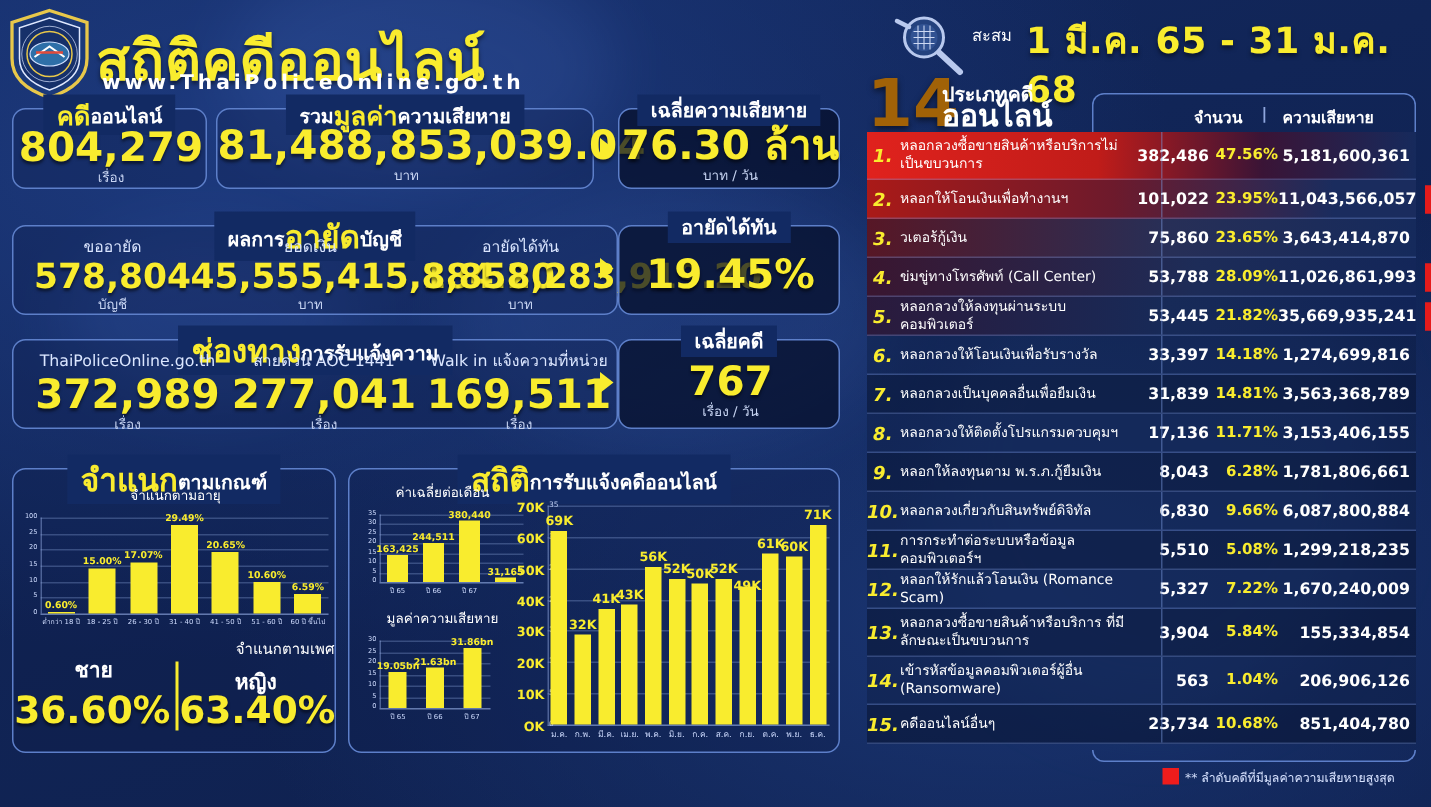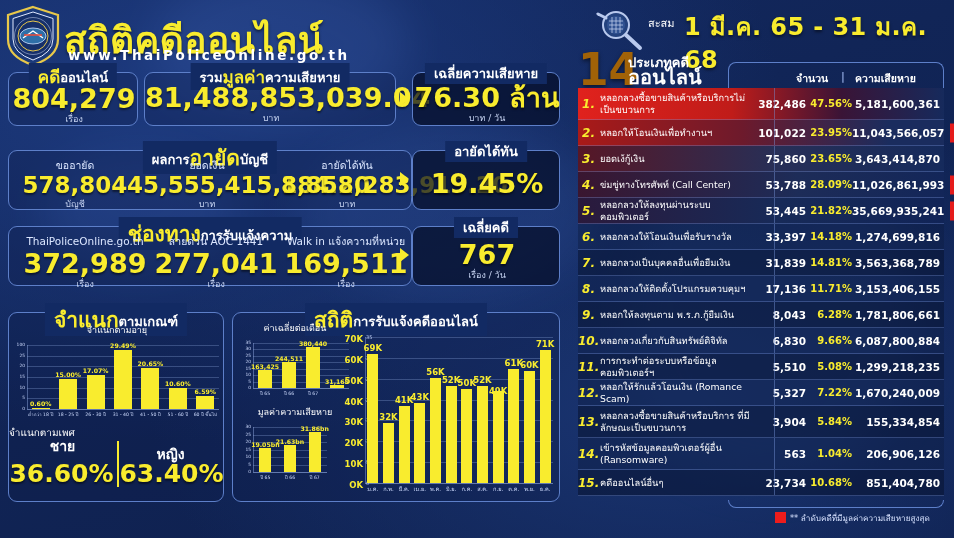--- a/index.html
+++ b/index.html
@@ -105,21 +105,21 @@
   
   .axis-line{position:absolute;background:rgba(150,175,230,.45);}
   .grid-line{position:absolute;height:1px;background:rgba(150,175,230,.30);}
   .bar{position:absolute;background:#f9ec2e;}
   .bar-lbl{position:absolute;font-size:6.2px;font-weight:bold;color:#f9ec2e;
            white-space:nowrap;text-align:center;}
   .tick-x{position:absolute;font-size:4.6px;color:#cfdcff;white-space:nowrap;text-align:center;}
   .tick-y{position:absolute;font-size:4.4px;color:#cfdcff;text-align:right;white-space:nowrap;}
   .chart-title{position:absolute;font-size:9px;color:#fff;text-align:center;white-space:nowrap;}
 
-  .gender-title{position:absolute;font-size:10px;color:#fff;text-align:left;width:100%;}
+  .gender-title{position:absolute;font-size:10px;color:#fff;text-align:right;width:100%;}
   .g-lbl{position:absolute;font-size:14px;font-weight:bold;color:#fff;text-align:center;}
   .g-val{position:absolute;font-size:25px;font-weight:bold;color:#f9ec2e;text-align:center;
          text-shadow:0 2px 2px rgba(0,0,0,.5);}
   .g-div{position:absolute;width:2px;background:#f9ec2e;}
 
   .mbar-lbl{position:absolute;font-size:8.5px;font-weight:bold;color:#f9ec2e;
             white-space:nowrap;text-align:center;}
   .mtick{position:absolute;font-size:5.6px;color:#cfdcff;white-space:nowrap;text-align:center;}
   .myl{position:absolute;font-size:8.5px;font-weight:bold;color:#f9ec2e;text-align:right;white-space:nowrap;}
   .myl2{position:absolute;font-size:5px;color:#b9c9ee;text-align:left;white-space:nowrap;}
@@ -456,21 +456,21 @@
         <div class="rk">2.</div>
         <div class="nm">หลอกให้โอนเงินเพื่อทำงานฯ</div>
         <div class="vdiv"></div>
         <div class="ct">101,022</div>
         <div class="pc">23.95%</div>
         <div class="dm">11,043,566,057</div>
         <div class="rbadge">2</div>
       </div>
       <div class="trow hot3">
         <div class="rk">3.</div>
-        <div class="nm">ยอดเง้กู้เงิน</div>
+        <div class="nm">วเตอร้กู้เงิน</div>
         <div class="vdiv"></div>
         <div class="ct">75,860</div>
         <div class="pc">23.65%</div>
         <div class="dm">3,643,414,870</div>
       </div>
       <div class="trow hot4">
         <div class="rk">4.</div>
         <div class="nm">ข่มขู่ทางโทรศัพท์ (Call Center)</div>
         <div class="vdiv"></div>
         <div class="ct">53,788</div>

